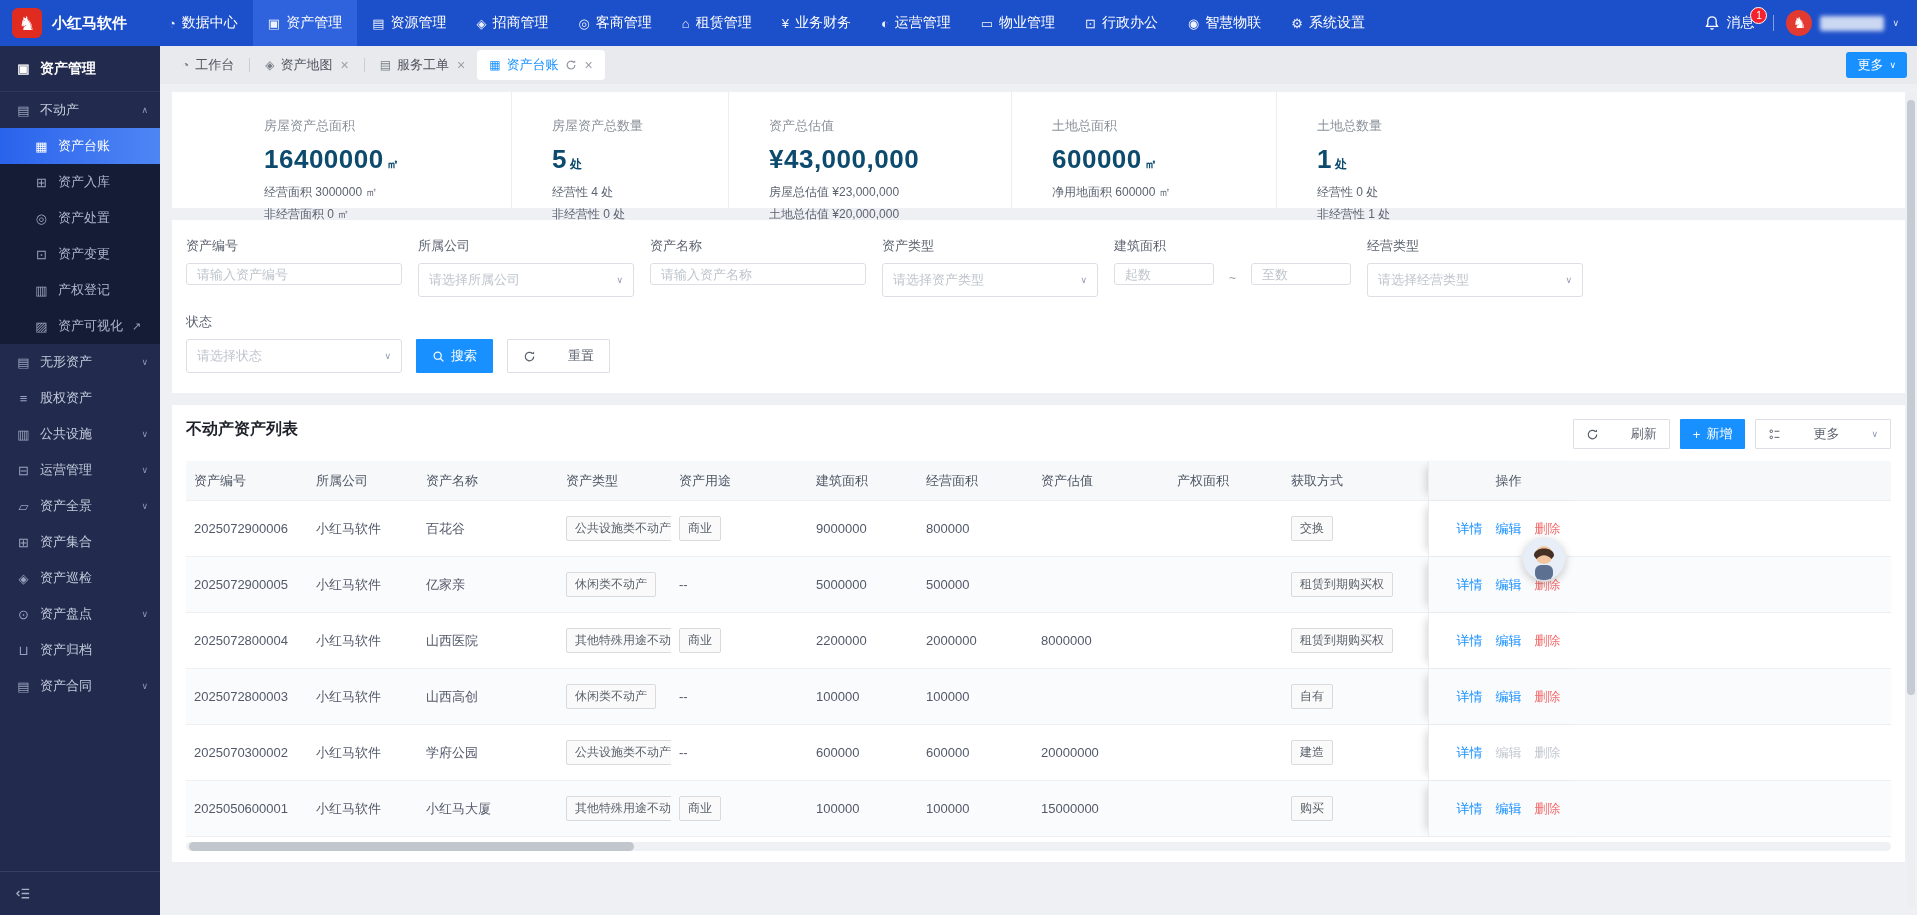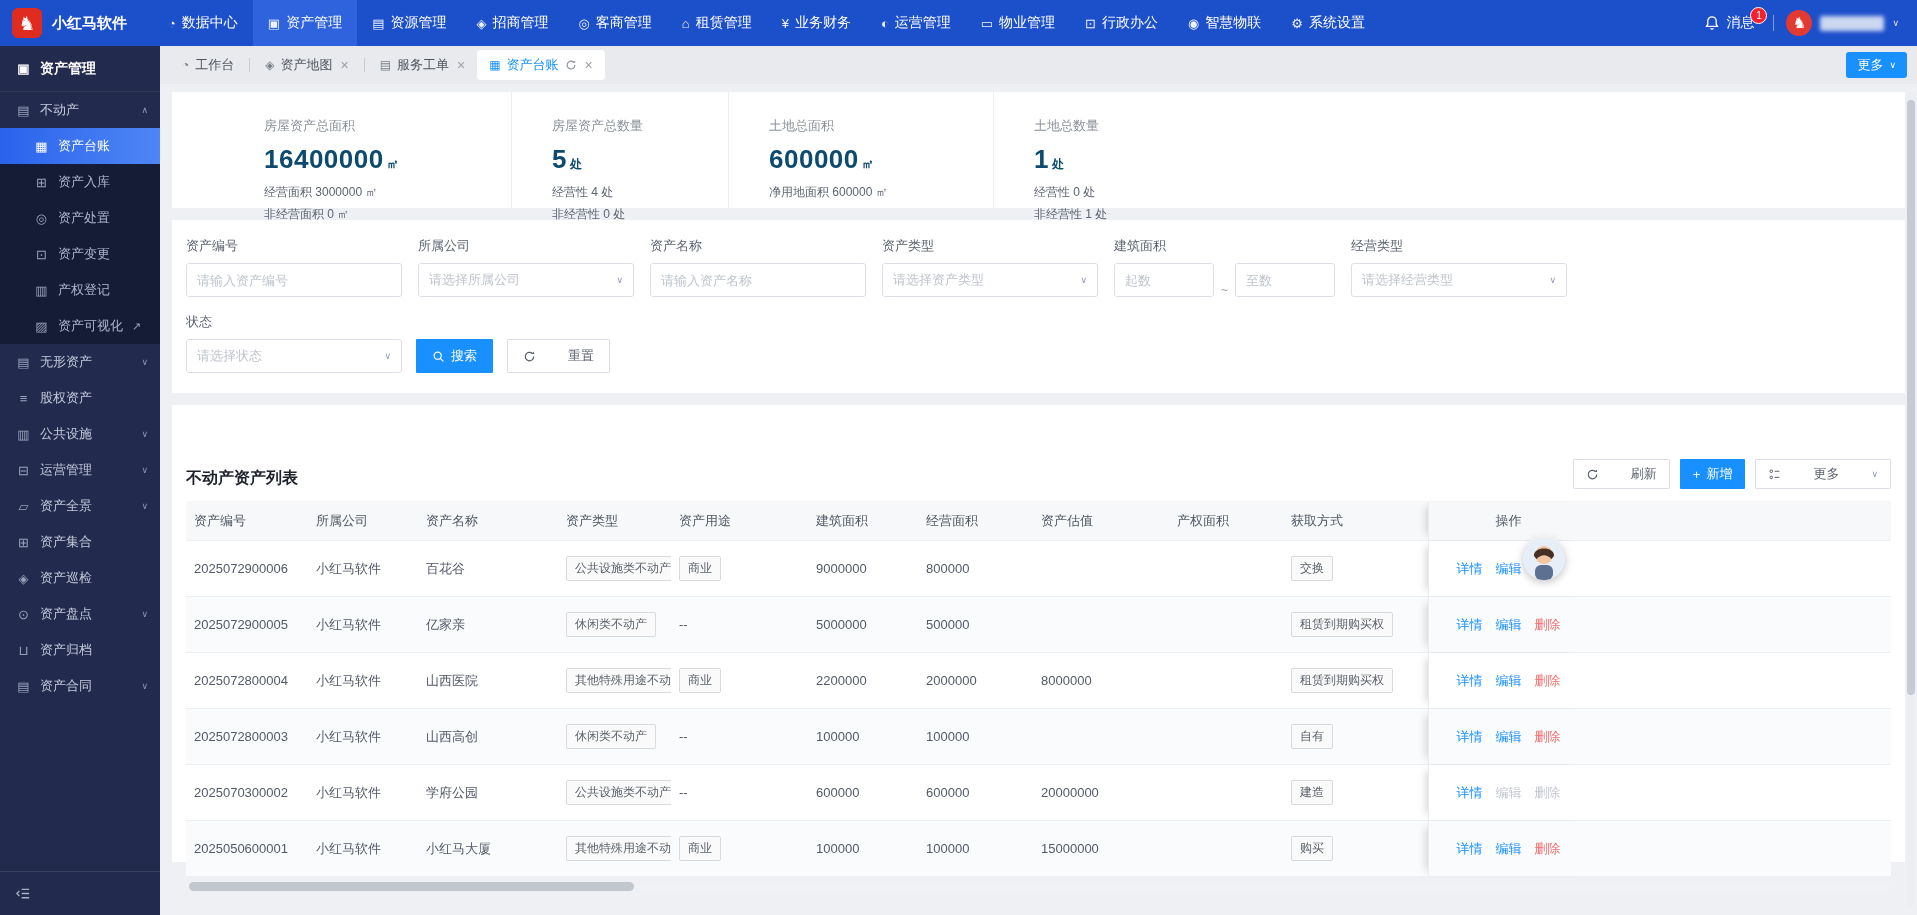--- a/index.html
+++ b/index.html
@@ -62,34 +62,34 @@
   .card-value { margin-top:9px; font-size:26px; font-weight:bold; color:#0c4a6e; letter-spacing:.5px; }
   .card-unit { font-size:12px; margin-left:3px; }
   .card-sub { margin-top:9px; font-size:12px; color:#5c6370; }
   .card-sub + .card-sub { margin-top:5px; }
 
   
   .panel { background:#fff; margin-top:12px; }
   .filters { padding:17px 14px 20px; }
   .f-grid { display:flex; gap:16px; }
   .f-label { font-size:13px; color:#5c6370; margin-bottom:8px; }
-  .f-input { width:216px; height:34px; border:1px solid #dcdfe6; border-radius:3px; padding:0 10px; font-size:13px; color:#333; outline:none; font-family:inherit; }
+  .f-input { width:216px; height:22px; border:1px solid #dcdfe6; border-radius:3px; padding:0 10px; font-size:13px; color:#333; outline:none; font-family:inherit; }
   .f-input::placeholder { color:#bfc4cc; }
   .f-select { width:216px; height:34px; border:1px solid #dcdfe6; border-radius:3px; display:flex; align-items:center; justify-content:space-between; padding:0 10px; font-size:13px; color:#bfc4cc; cursor:pointer; background:#fff; }
   .f-small { width:100px; }
-  .range { display:flex; align-items:flex-end; gap:7px; color:#9aa0a8; font-size:12px; }
+  .range { display:flex; align-items:flex-end; gap:15px; color:#9aa0a8; font-size:12px; }
   .f-row2 { display:flex; gap:14px; margin-top:16px; align-items:flex-end; }
   .btn { height:34px; border-radius:1px; display:inline-flex; align-items:center; gap:6px; font-size:13px; padding:0 15px; cursor:pointer; border:1px solid transparent; background:#fff; font-family:inherit; }
   .btn-primary { background:#1890ff; color:#fff; }
   .btn-plain { border-color:#dcdfe6; color:#595f6b;gap:32px; }
   .btn-sm { height:30px; padding:0 12px; }
 
   
   .table-panel { padding:14px 14px 0; height:457px; position:relative; }
-  .table-head { display:flex; align-items:flex-end;margin-top:40px; }
+  .table-head { display:flex; align-items:flex-start; }
   .table-title { font-size:16px; font-weight:bold; color:#1d2129; }
   .table-actions { margin-left:auto; display:flex; gap:10px;padding-left:14px; }
   .tbl { margin-top:12px; }
   .tr { display:flex; border-bottom:1px solid #edeff2; background:#fff; }
   .tr.hdr { background:#f7f8fa; height:40px; }
   .tr.bodyr { height:56px; }
   .tr.striped { background:#fafbfc; }
   .td { display:flex; align-items:center; padding:0 8px; font-size:13px; color:#53596a; flex:none; overflow:hidden; white-space:nowrap; }
   .hdr .td { color:#4e5765; }
   .c1{width:122px}.c2{width:110px}.c3{width:140px}.c4{width:113px}.c5{width:137px}
@@ -331,20 +331,26 @@
           <div class="card-label">房屋资产总面积</div>
           <div class="card-value"><span>16400000</span><span class="card-unit">㎡</span></div>
           <div class="card-sub">经营面积 3000000 ㎡</div>
           <div class="card-sub">非经营面积 0 ㎡</div>
         </div>
         <div class="card cw2">
           <div class="card-label">房屋资产总数量</div>
           <div class="card-value"><span>5</span><span class="card-unit">处</span></div>
           <div class="card-sub">经营性 4 处</div>
           <div class="card-sub">非经营性 0 处</div>
+        </div>
+        <div class="card cw3">
+          <div class="card-label">资产总估值</div>
+          <div class="card-value"><span>¥43,000,000</span></div>
+          <div class="card-sub">房屋总估值 ¥23,000,000</div>
+          <div class="card-sub">土地总估值 ¥20,000,000</div>
         </div>
         <div class="card cw4">
           <div class="card-label">土地总面积</div>
           <div class="card-value"><span>600000</span><span class="card-unit">㎡</span></div>
           <div class="card-sub">净用地面积 600000 ㎡</div>
         </div>
         <div class="card cw5">
           <div class="card-label">土地总数量</div>
           <div class="card-value"><span>1</span><span class="card-unit">处</span></div>
           <div class="card-sub">经营性 0 处</div>

